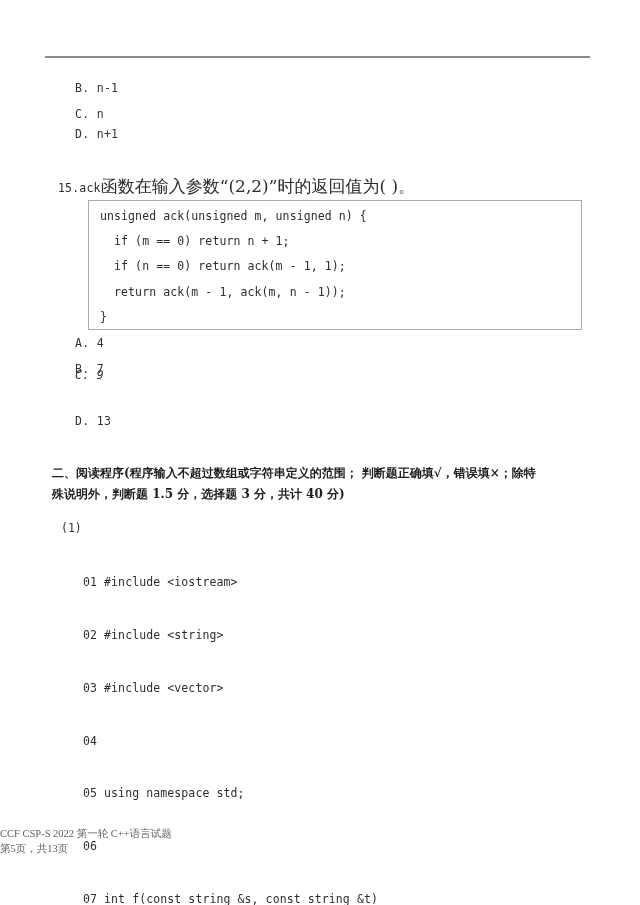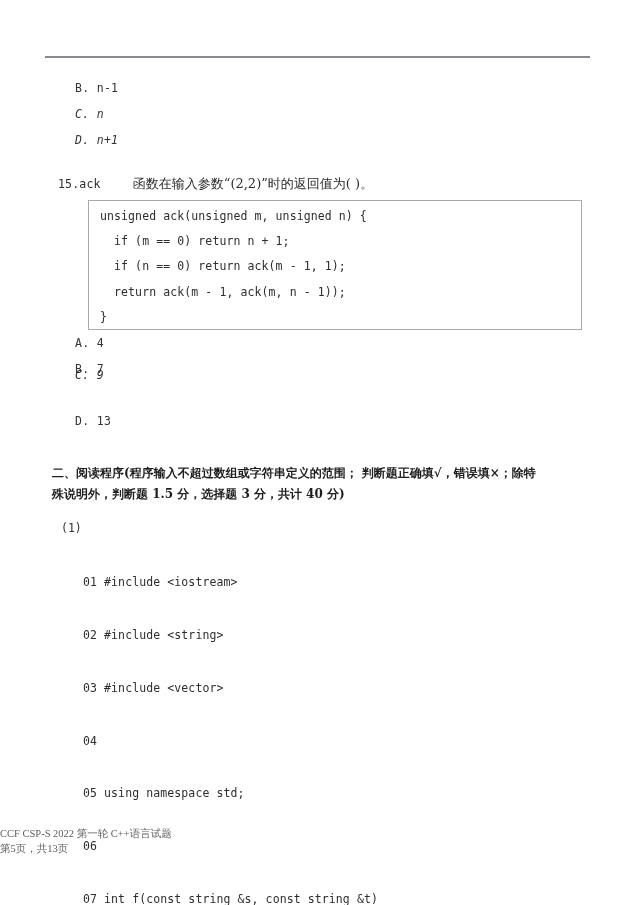--- a/index.html
+++ b/index.html
@@ -38,42 +38,41 @@
     left: 75px;
     font-family: "DejaVu Sans Mono", "Liberation Mono", monospace;
     font-size: 11.5px;
     color: #333333;
     letter-spacing: 0.3px;
     white-space: pre;
   }
 
   
   .c-b1 { top: 81px; }
-  .c-c1 { top: 107px; font-style: italic; }
-  .c-d1 { top: 133px; font-style: italic; }
+  .c-c1 { top: 107px; }
+  .c-d1 { top: 127px; }
 
   
   .question-stem {
     position: absolute;
     left: 58px;
     top: 176px;
     font-size: 12.5px;
     color: #2b2b2b;
     white-space: nowrap;
     line-height: 1.2;
   }
   .question-stem .qnum {
     font-family: "DejaVu Sans Mono", "Liberation Mono", monospace;
     font-size: 11.5px;
     letter-spacing: 0.2px;
   }
   .question-stem .cn {
     font-family: "DejaVu Serif", "Liberation Serif", serif;
-    font-size: 13px;
-    margin-left: 32px;
+    font-size: 17px;
   }
 
   
   .code-box {
     position: absolute;
     left: 88px;
     top: 200px;
     width: 494px;
     height: 130px;
     border: 1px solid #aaaaad;

